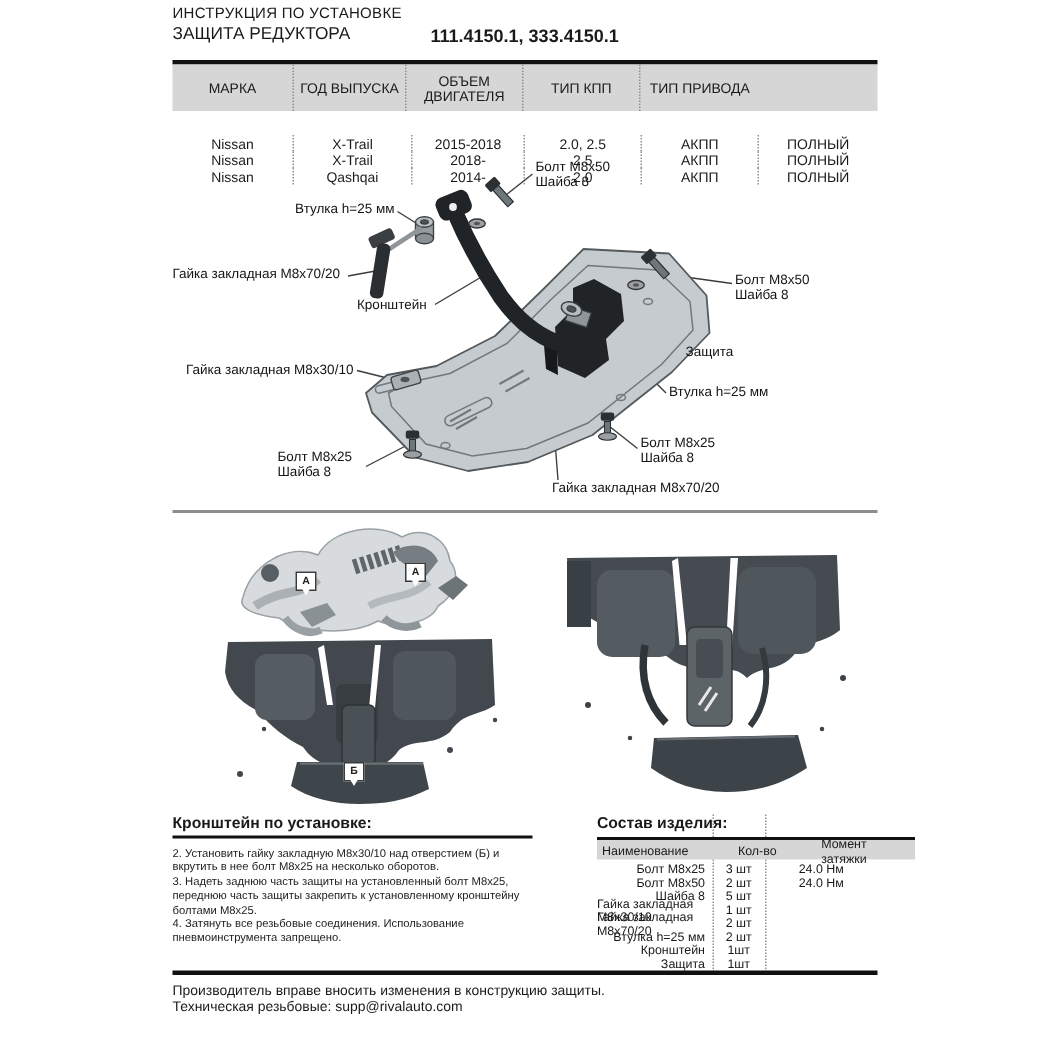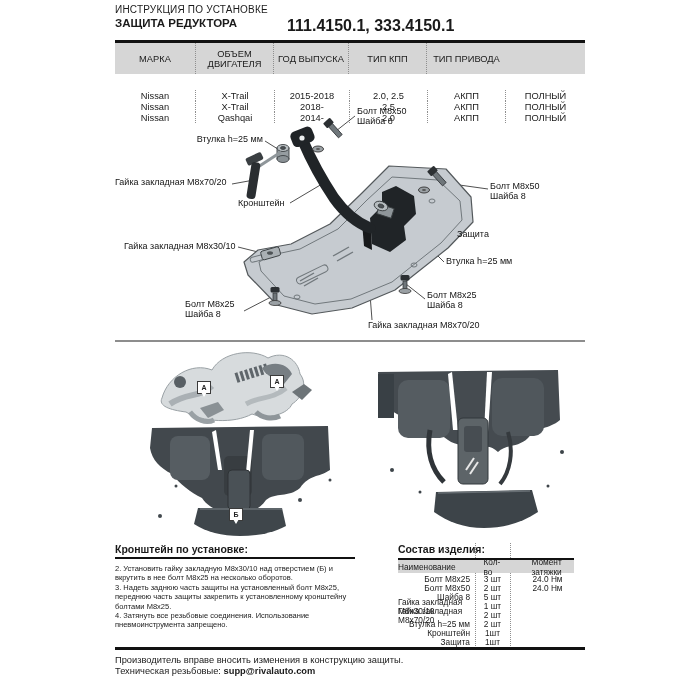--- a/index.html
+++ b/index.html
@@ -1,21 +1,21 @@
 <!DOCTYPE html>
 <html><head>
 <meta charset="utf-8">
 <style>
   html,body{margin:0;padding:0;}
   body{width:700px;height:700px;background:#ffffff;font-family:"Liberation Sans",sans-serif;color:#1a1a1a;position:relative;overflow:hidden;}
   .abs{position:absolute;}
   
   .doc-type{left:115px;top:4px;font-size:10px;letter-spacing:.2px;}
-  .product{left:115px;top:17px;font-size:11.5px;font-weight:bold;}
-  .partnums{left:287px;top:17px;font-size:16px;font-weight:bold;}
+  .product{left:115px;top:17px;font-size:11.5px;font-weight:normal;}
+  .partnums{left:287px;top:17px;font-size:12px;font-weight:bold;}
   
   .fit{left:115px;top:40px;width:470px;border-top:3px solid #111;}
   .fit-head{display:flex;background:#d6d6d6;height:31px;}
   .fit-body{margin-top:16px;}
   .fit-row{display:flex;height:11px;}
   .fc{display:flex;align-items:center;justify-content:center;text-align:center;font-size:9.3px;line-height:10px;box-sizing:border-box;}
   .fc+.fc{border-left:1px dotted #8f8f8f;}
   .w0{width:80px}.w1{width:79px}.w2{width:75px}.w3{width:78px}.w4{width:78px}.w5{width:80px}
   
   .dlabel{position:absolute;font-size:9px;line-height:10px;color:#141414;white-space:nowrap;}
@@ -30,51 +30,51 @@
   .instr-title{left:115px;top:543px;font-size:10.5px;font-weight:bold;}
   .instr-rule{left:115px;top:557px;width:240px;height:2px;background:#111;}
   .steps{left:115px;top:564px;width:250px;font-size:7.5px;line-height:9.4px;color:#222;}
   .steps p{margin:0;}
   
   .comp{left:398px;top:543px;width:187px;height:105px;}
   .comp-title{position:absolute;left:0;top:0;font-size:10.5px;font-weight:bold;}
   .vdot{position:absolute;top:0;width:0;height:105px;border-left:1px dotted #8f8f8f;}
   .vdot.v1{left:77px;}
   .vdot.v2{left:112px;}
-  .comp-head{position:absolute;left:0;top:15px;width:176px;height:15px;background:#d6d6d6;border-top:2px solid #111;display:flex;box-sizing:border-box;gap:28px;}
+  .comp-head{position:absolute;left:0;top:15px;width:212px;height:15px;background:#d6d6d6;border-top:2px solid #111;display:flex;box-sizing:border-box;gap:28px;}
   .cc{display:flex;align-items:center;justify-content:center;font-size:8.3px;}
   .cn{width:77px}.cq{width:35px}.ct{width:75px}
   .comp-rows{position:absolute;left:0;top:32px;width:187px;font-size:7.5px;line-height:9px;}
   .crow{display:flex;height:9px;}
   .crow .cn{justify-content:flex-end;padding-right:5px;box-sizing:border-box;}
   .crow .cq{justify-content:center;}
   .crow .ct{justify-content:center;}
   
   .bottom-rule{left:115px;top:647px;width:470px;height:3px;background:#111;}
   .footer1{left:115px;top:655px;font-size:9.3px;}
   .footer2{left:115px;top:666px;font-size:9.3px;}
-  .footer2 b{font-weight:bold;}
+  .footer2 b{font-weight:normal;}
   svg{position:absolute;left:0;}
   .diagram-svg{top:103px;}
   .photos-svg{top:345px;}
 </style>
 </head>
 <body>
 
 <div class="page">
 
   <div class="abs doc-type">ИНСТРУКЦИЯ ПО УСТАНОВКЕ</div>
   <div class="abs product">ЗАЩИТА РЕДУКТОРА</div>
   <div class="abs partnums">111.4150.1, 333.4150.1</div>
 
   <div class="abs fit">
     <div class="fit-head">
       <div class="fc w0">МАРКА</div>
+      <div class="fc w2">ГОД ВЫПУСКА</div>
       <div class="fc w3">ОБЪЕМ ДВИГАТЕЛЯ</div>
-      <div class="fc w2">ГОД ВЫПУСКА</div>
       <div class="fc w4">ТИП КПП</div>
       <div class="fc w5">ТИП ПРИВОДА</div>
     </div>
     <div class="fit-body">
       <div class="fit-row">
         <div class="fc w0">Nissan</div>
         <div class="fc w1">X-Trail</div>
         <div class="fc w2">2015-2018</div>
         <div class="fc w3">2.0, 2.5</div>
         <div class="fc w4">АКПП</div>

